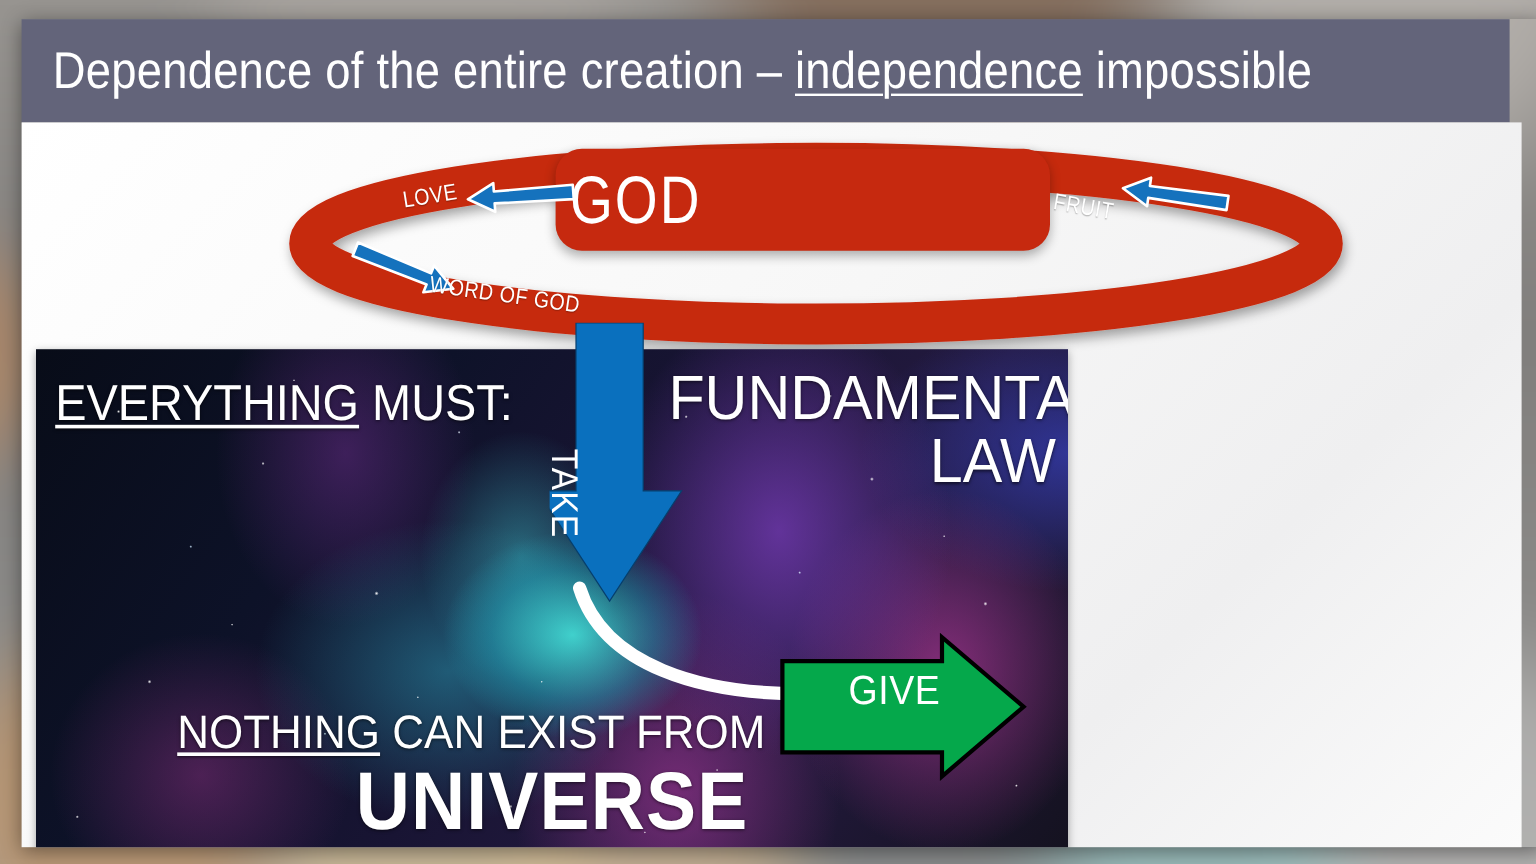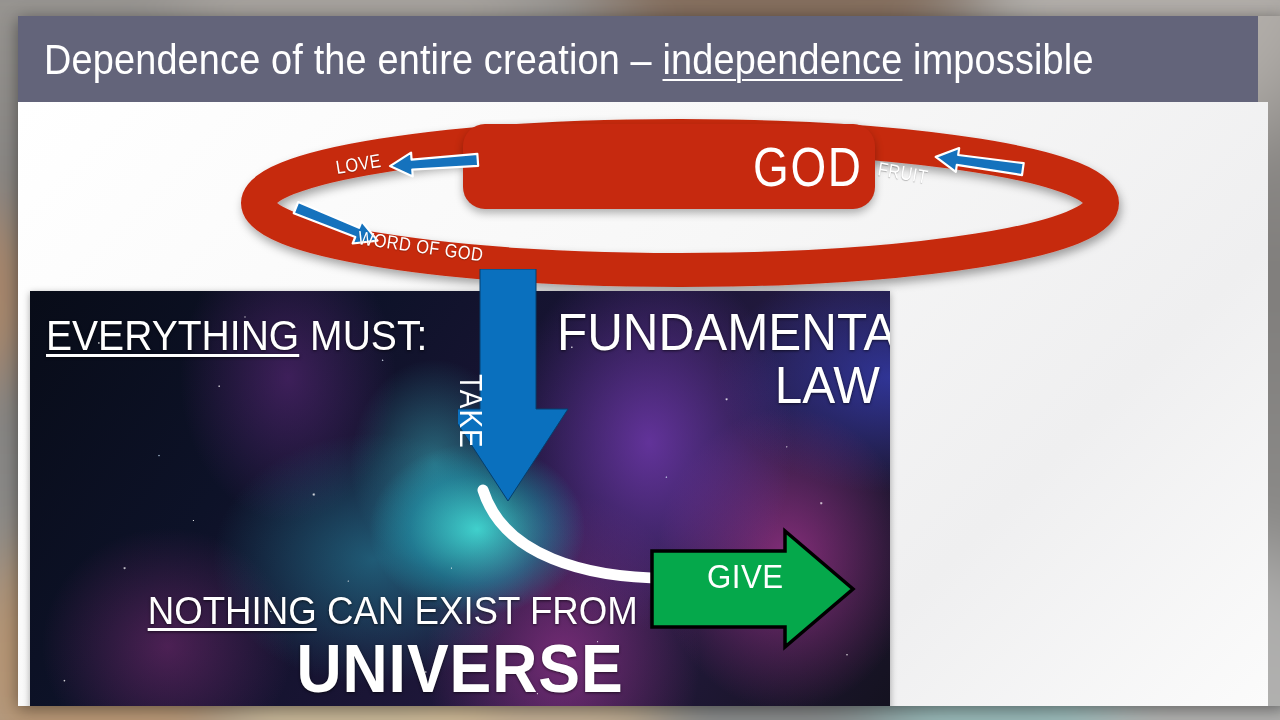--- a/index.html
+++ b/index.html
@@ -94,21 +94,21 @@
   
   #god-box {
     position: absolute;
     left: 445px; top: 22px;
     width: 412px; height: 85px;
     background: #c6290f;
     border-radius: 22px;
     box-shadow: 0 4px 9px rgba(0,0,0,.30);
     display: flex;
     align-items: center;
-    justify-content: flex-end;
+    justify-content: flex-start;
   }
   #god-label {
     color: #ffffff;
     font-size: 56px;
     line-height: 1;
     font-family: "Liberation Sans Narrow", "Liberation Sans", sans-serif;
     transform: scaleX(.82);
     letter-spacing: 2px;
   }
 

